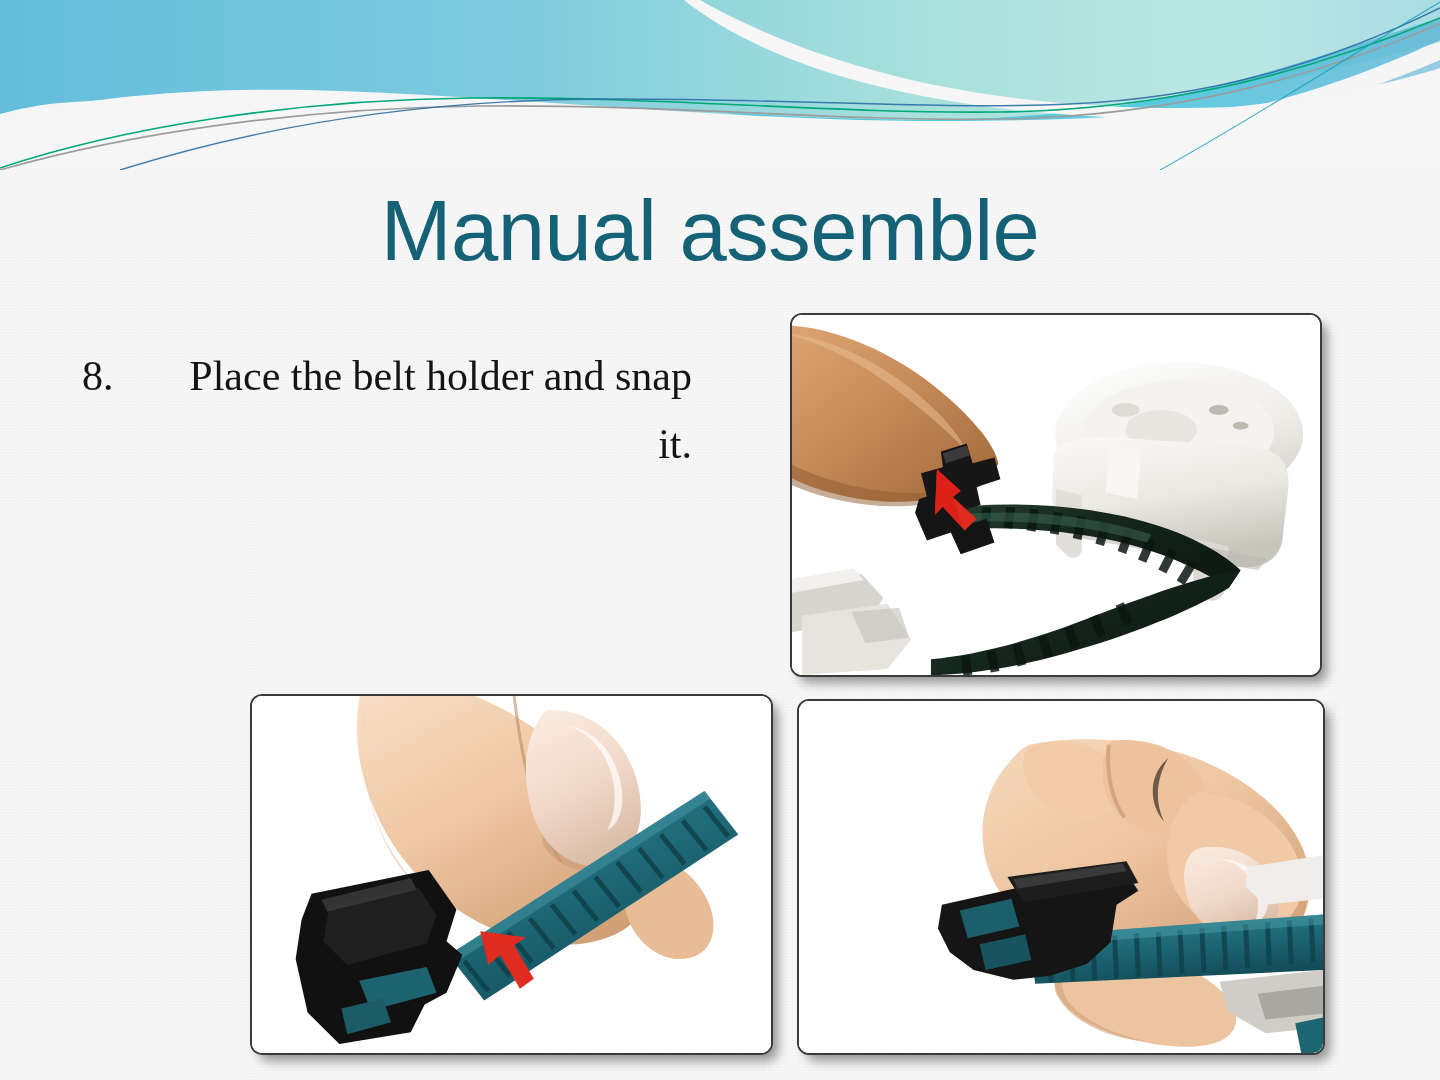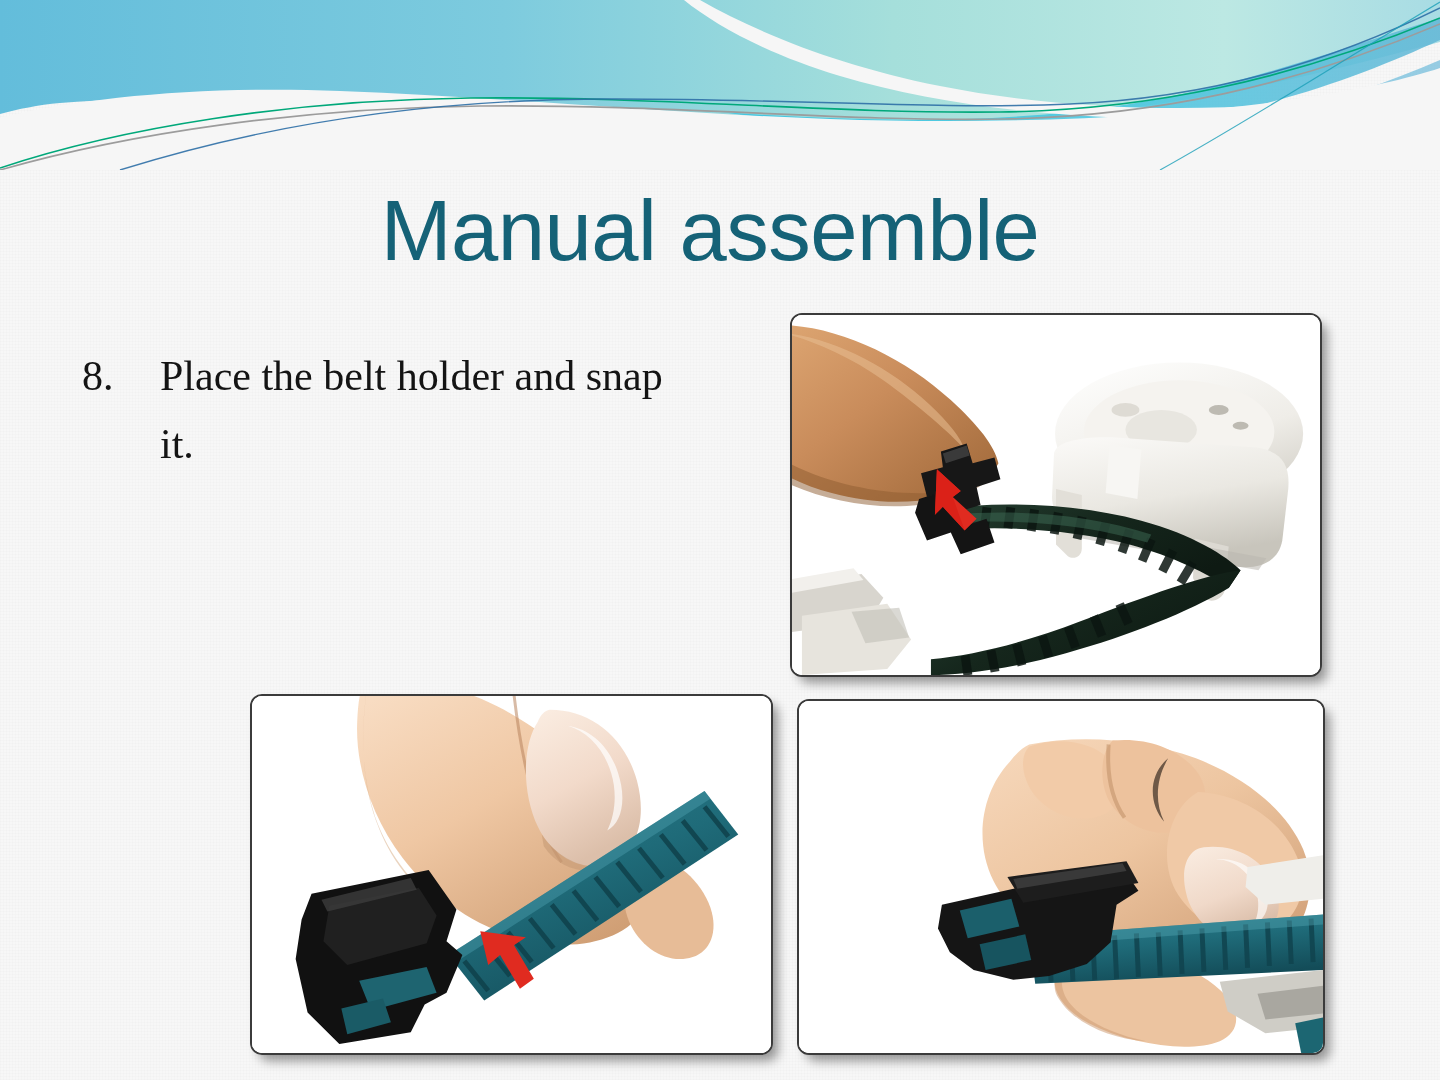--- a/index.html
+++ b/index.html
@@ -66,20 +66,21 @@
     color:#141414;
   }
   .body-num {
     flex:0 0 auto;
     width:78px;
     color:#141414;
   }
   .body-text {
     flex:1 1 auto;
     padding-right:30px;
+    text-align:right;
   }
 
   
   .photo-frame {
     position:absolute;
     background:#ffffff;
     border:2px solid #3b3b3b;
     border-radius:12px;
     overflow:hidden;
     box-shadow:7px 8px 11px -2px rgba(0,0,0,0.40);

